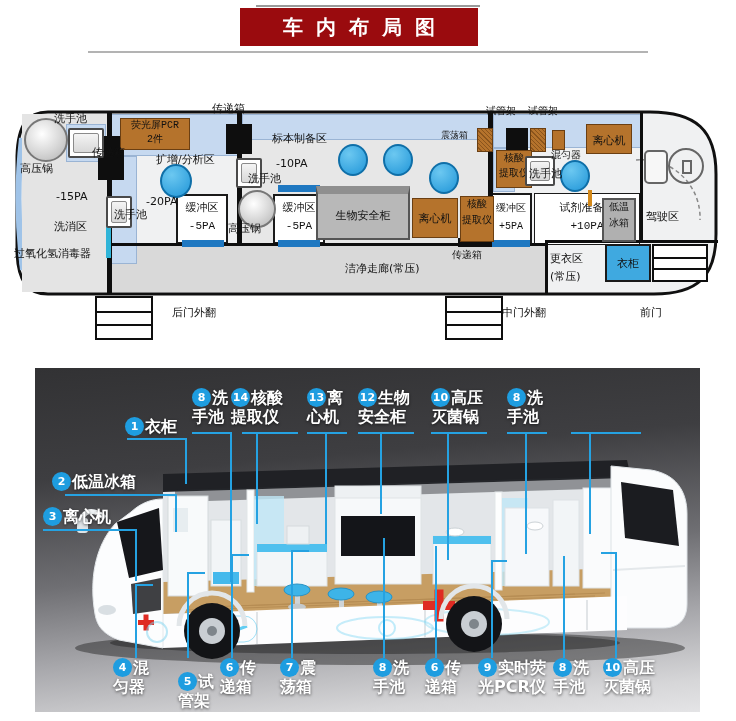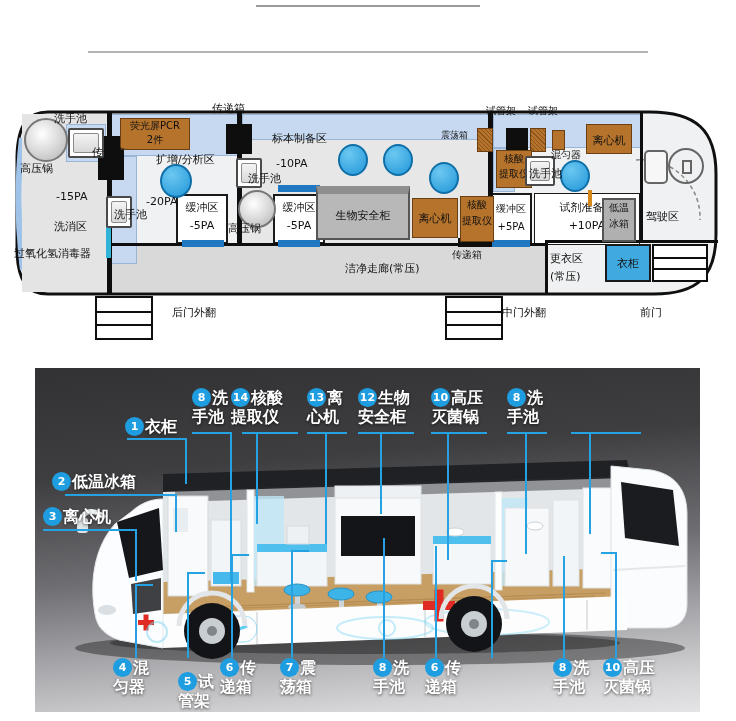--- a/index.html
+++ b/index.html
@@ -9,21 +9,21 @@
   .rule-top{position:absolute;left:256px;top:5px;width:224px;border-top:2px solid #9a9a9a;}
   .rule-bottom{position:absolute;left:88px;top:51px;width:560px;border-top:2px solid #b3b3b3;}
   .title-banner{position:absolute;left:240px;top:8px;width:238px;height:38px;background:#9a0b0e;
         color:#fff;font-size:20px;font-weight:bold;letter-spacing:13px;text-align:center;
         line-height:38px;padding-left:13px;box-sizing:border-box;}
   
   .fp{position:absolute;left:10px;top:100px;width:716px;height:245px;font-size:11px;}
   .fp .lbl{position:absolute;white-space:nowrap;line-height:1.25;z-index:6;}
   .fp .sm{font-size:9px;}
   .fp .md{font-size:10px;}
-  .fp .box{position:absolute;box-sizing:border-box;}
+  .fp .box{position:absolute;box-sizing:border-box;font-family:Liberation Mono, monospace;}
   .gfloor{background:#dcdcdc;z-index:1;}
   .counter{background:#c6d9f0;border:1px solid #9ab4d4;z-index:2;}
   .wall{background:#0e0e0e;z-index:4;}
   .pass{background:#0e0e0e;z-index:5;}
   .room{background:#fff;border:2px solid #1a1a1a;z-index:3;}
   .room .rl{position:absolute;left:0;right:0;text-align:center;line-height:1.5;}
   .bar{background:#1f78c1;z-index:5;}
   .cyanbar{background:#2fb4d8;z-index:5;}
   .orangebar{background:#d4891a;z-index:5;}
   .brown{background:#b5732c;border:1px solid #6b3f12;z-index:5;text-align:center;color:#111;}
@@ -53,20 +53,21 @@
   .co.one{white-space:nowrap;}
   .lv{position:absolute;width:0;border-left:2px solid #25a2e2;z-index:4;}
   .lh{position:absolute;height:0;border-top:2px solid #25a2e2;z-index:4;}
 </style>
 </head>
 <body>
 
 <div class="page">
 
   <div class="rule-top"></div>
+  <div class="title-banner">车内布局图</div>
   <div class="rule-bottom"></div>
 
   <div class="fp">
     <svg width="716" height="245" viewBox="0 0 716 245" style="position:absolute;left:0;top:0;z-index:0">
       <path d="M 38 12 L 640 12 C 686 12 706 30 706 74 L 706 134 C 706 176 688 194 644 194 L 38 194 C 18 194 8 182 7 152 L 7 56 C 8 24 18 12 38 12 Z" fill="#f0f1f2" stroke="#101010" stroke-width="3"></path>
       <path d="M 12 38 C 7 80 7 122 13 170" stroke="#9fc3e8" stroke-width="6" fill="none"></path>
       <path d="M 626 60 A 58 58 0 0 1 690 120" stroke="#888" stroke-width="1.5" fill="none" stroke-dasharray="4 3"></path>
     </svg>
 
     <div class="box gfloor" style="left:12px;top:14px;width:86px;height:178px;background:#e4e4e4"></div>
@@ -374,20 +375,23 @@
     </div>
     <div class="co" style="left:245px;top:290px;width:38px">
       <span class="num">7</span><span>震荡箱</span>
     </div>
     <div class="co" style="left:338px;top:290px;width:38px">
       <span class="num">8</span><span>洗手池</span>
     </div>
     <div class="co" style="left:390px;top:290px;width:38px">
       <span class="num">6</span><span>传递箱</span>
     </div>
+    <div class="co" style="left:443px;top:290px;width:70px">
+      <span class="num">9</span><span>实时荧光PCR仪</span>
+    </div>
     <div class="co" style="left:518px;top:290px;width:38px">
       <span class="num">8</span><span>洗手池</span>
     </div>
     <div class="co" style="left:568px;top:290px;width:54px">
       <span class="num">10</span><span>高压灭菌锅</span>
     </div>
   </div>
 
 </div>
 

